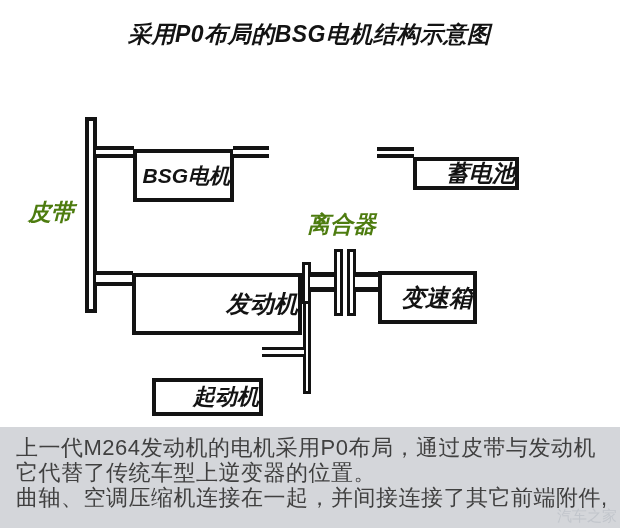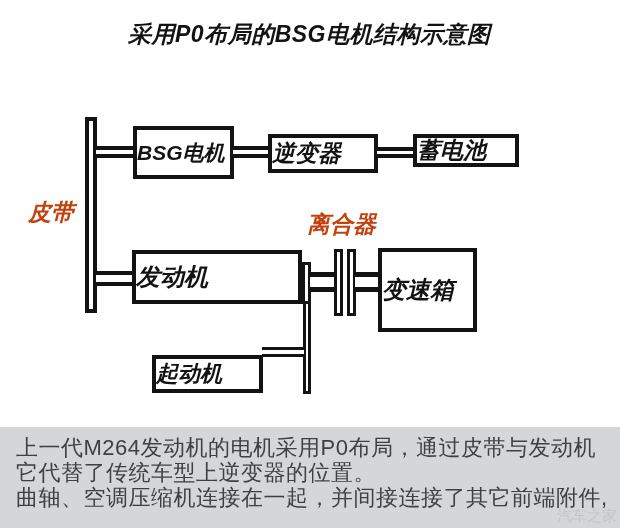--- a/index.html
+++ b/index.html
@@ -4,34 +4,34 @@
 <style>
   html,body{margin:0;padding:0;background:#fff;}
   #stage{
     position:relative;width:620px;height:528px;background:#ffffff;
     font-family:"Liberation Sans","DejaVu Sans",sans-serif;overflow:hidden;
   }
   .abs{position:absolute;box-sizing:border-box;}
   
   .dbox{
     border:4px solid #131313;background:#ffffff;
-    display:flex;align-items:center;justify-content:flex-start;
-    font-weight:bold;font-style:italic;color:#131313;white-space:nowrap;
+    display:flex;align-items:center;justify-content:flex-end;
+    font-weight:bold;font-style:italic;color:#131313;white-space:nowrap;margin-top:23px;
   }
   
   .hconn{
     border-top:4px solid #131313;border-bottom:4px solid #131313;background:#ffffff;
   }
   .hconn.thin{border-top-width:3px;border-bottom-width:3px;}
   .hconn.shaft{border-top-width:5px;border-bottom-width:5px;}
   
   .vbar{border:3px solid #131313;background:#ffffff;}
   .vbar.thickb{border-width:4px;}
   .dlabel{
-    font-weight:bold;font-style:italic;color:#c2410c;white-space:nowrap;line-height:1;
+    font-weight:bold;font-style:italic;color:#4d7c0f;white-space:nowrap;line-height:1;
   }
   #title{
     font-size:23px;font-weight:bold;font-style:italic;color:#131313;
     letter-spacing:0.5px;white-space:nowrap;
   }
   #caption-panel{background:#d4d6da;}
   .cap-line{
     font-size:22px;line-height:25px;color:#404040;white-space:nowrap;
     letter-spacing:0.5px;
   }
@@ -45,41 +45,38 @@
   <div id="title" class="abs" style="left:128px;top:19px;">采用P0布局的BSG电机结构示意图</div>
 
   <div class="abs vbar thickb" style="left:85px;top:117px;width:12px;height:196px;"></div>
   <div class="abs dlabel" style="left:28px;top:201px;font-size:23px;">皮带</div>
 
   <div class="abs hconn" style="left:96px;top:146px;width:38px;height:12px;"></div>
   <div class="abs dbox" style="left:133px;top:126px;width:101px;height:53px;font-size:21px;">
     <span>BSG电机</span>
   </div>
   <div class="abs hconn" style="left:233px;top:146px;width:36px;height:12px;"></div>
-  <div class="abs dbox" style="left:268px;top:134px;width:110px;height:39px;font-size:23px;">
-    <span>逆变器</span>
-  </div>
   <div class="abs hconn" style="left:377px;top:147px;width:37px;height:11px;"></div>
   <div class="abs dbox" style="left:413px;top:134px;width:106px;height:33px;font-size:23px;">
     <span>蓄电池</span>
   </div>
 
   <div class="abs dlabel" style="left:307px;top:213px;font-size:23px;">离合器</div>
 
   <div class="abs hconn" style="left:96px;top:271px;width:37px;height:15px;"></div>
-  <div class="abs dbox" style="left:132px;top:250px;width:170px;height:54px;font-size:24px;">
+  <div class="abs dbox" style="left:132px;top:250px;width:170px;height:62px;font-size:24px;">
     <span>发动机</span>
   </div>
   <div class="abs vbar" style="left:302px;top:262px;width:9px;height:42px;"></div>
   <div class="abs vbar" style="left:303px;top:301px;width:8px;height:93px;"></div>
   <div class="abs hconn shaft" style="left:310px;top:272px;width:25px;height:20px;"></div>
   <div class="abs vbar" style="left:334px;top:249px;width:9px;height:67px;"></div>
   <div class="abs vbar" style="left:347px;top:249px;width:9px;height:67px;"></div>
   <div class="abs hconn shaft" style="left:355px;top:272px;width:24px;height:20px;"></div>
-  <div class="abs dbox" style="left:378px;top:248px;width:99px;height:84px;font-size:24px;">
+  <div class="abs dbox" style="left:378px;top:248px;width:99px;height:53px;font-size:24px;">
     <span>变速箱</span>
   </div>
 
   <div class="abs dbox" style="left:152px;top:355px;width:111px;height:38px;font-size:22px;">
     <span>起动机</span>
   </div>
   <div class="abs hconn thin" style="left:262px;top:347px;width:42px;height:10px;"></div>
 
   <div id="caption-panel" class="abs" style="left:0;top:427px;width:620px;height:101px;">
     <div class="abs" style="left:16px;top:8px;">

